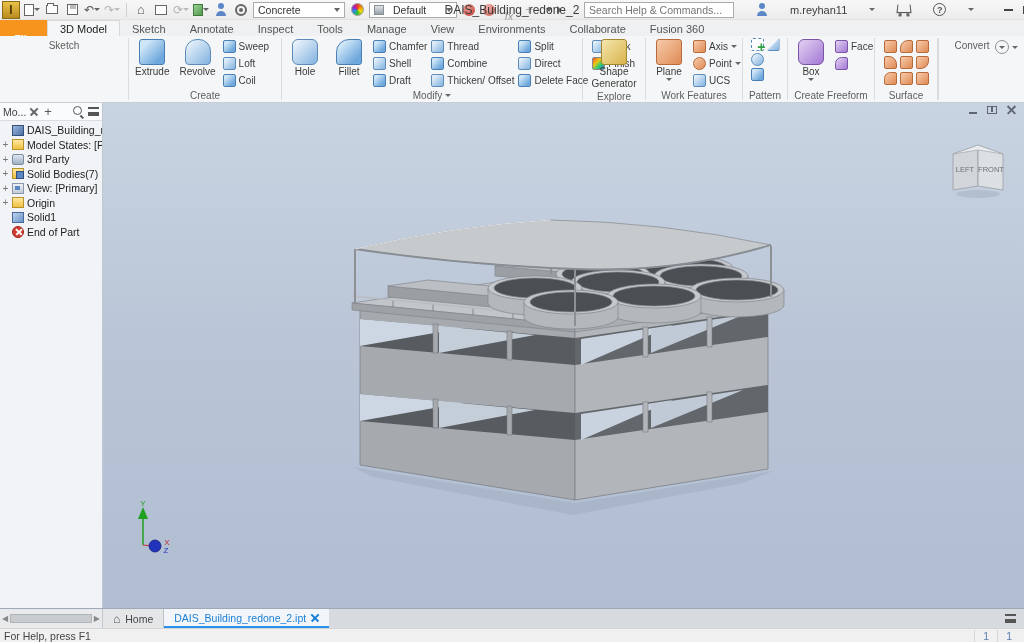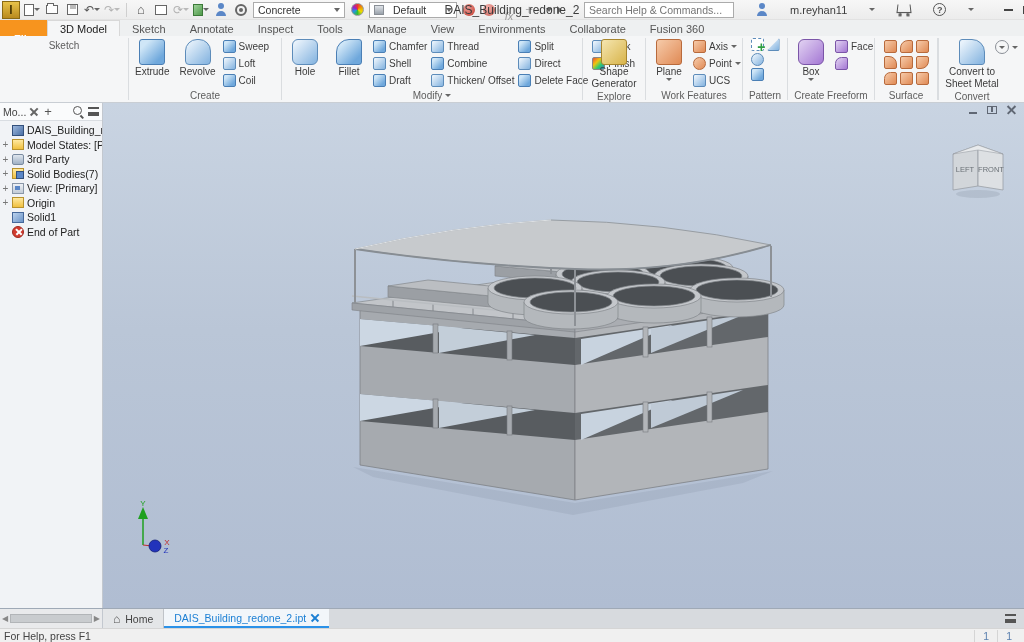--- a/index.html
+++ b/index.html
@@ -445,26 +445,20 @@
           <span class="icon13 i-orange"></span>
         </div>
       </div>
       <div class="panel-label">Surface</div>
     </div>
     <div class="panel-sep"></div>
 
     <div class="panel-sep"></div>
 
     <div class="panel" style="width:66px">
-      <div class="panel-body" style="justify-content:center">
-        <div class="bigbtn">
-          <span class="icon26 i-blue2" style="border-radius:3px 13px 3px 3px"></span>
-          <span class="blabel"><span>Convert to</span><br><span>Sheet Metal</span></span>
-        </div>
-      </div>
       <div class="panel-label">Convert</div>
     </div>
 
     <div class="ribbon-collapse">
       <span class="rc-circle">
           <span class="caret sm"></span>
         </span>
       <span class="caret sm"></span>
     </div>
   </div>

